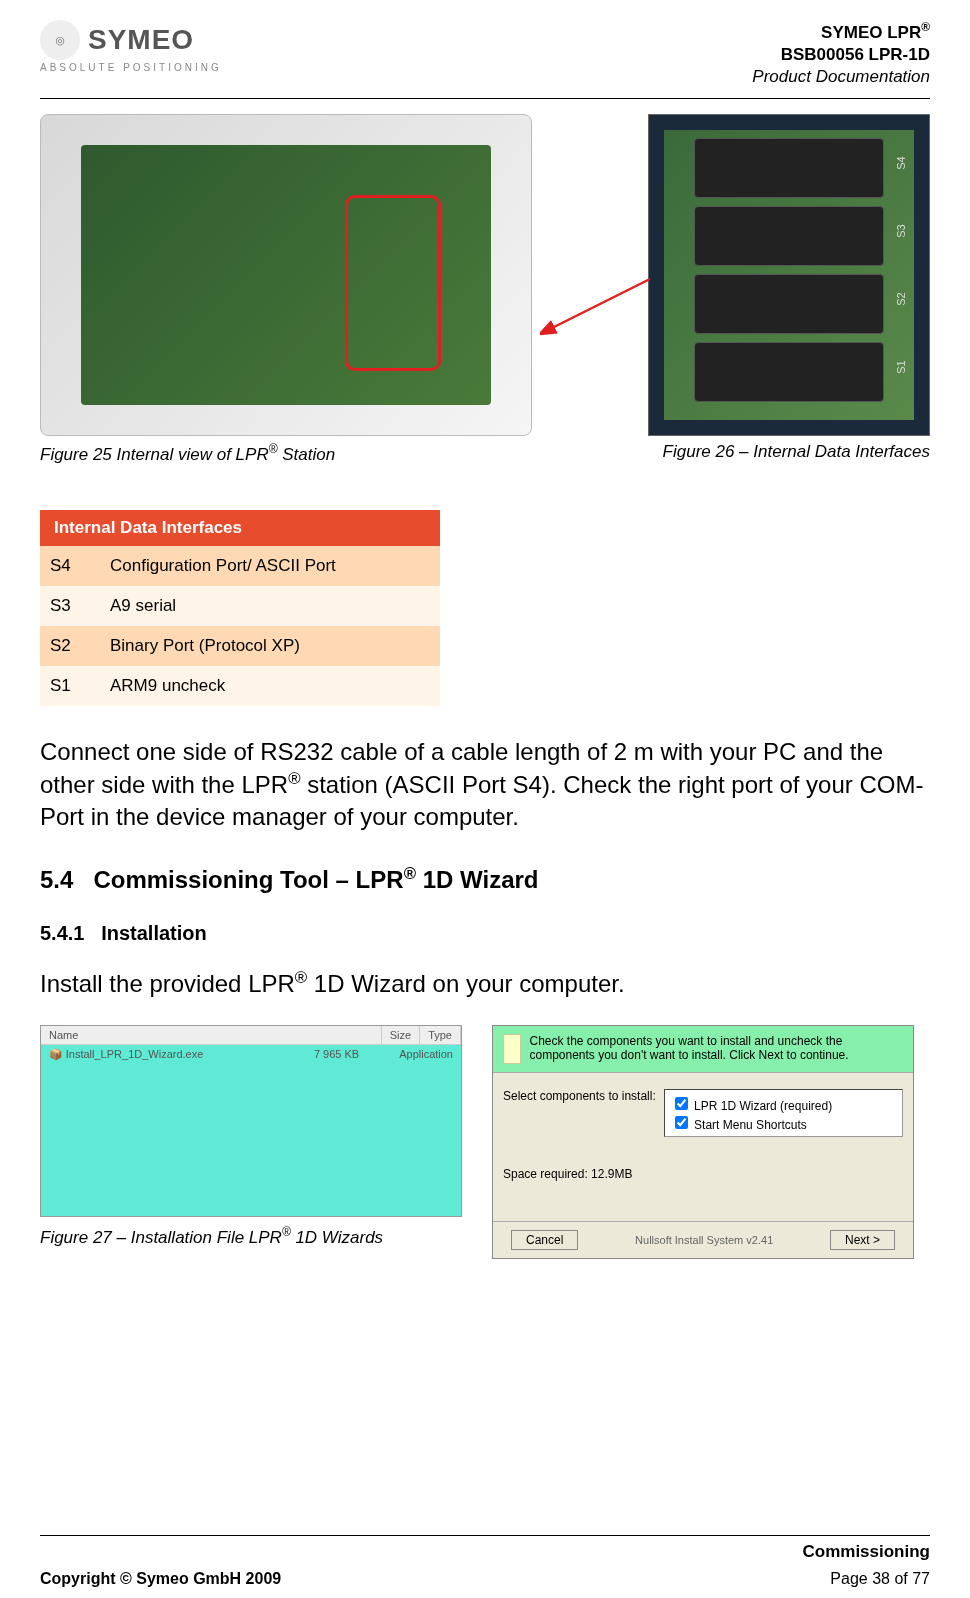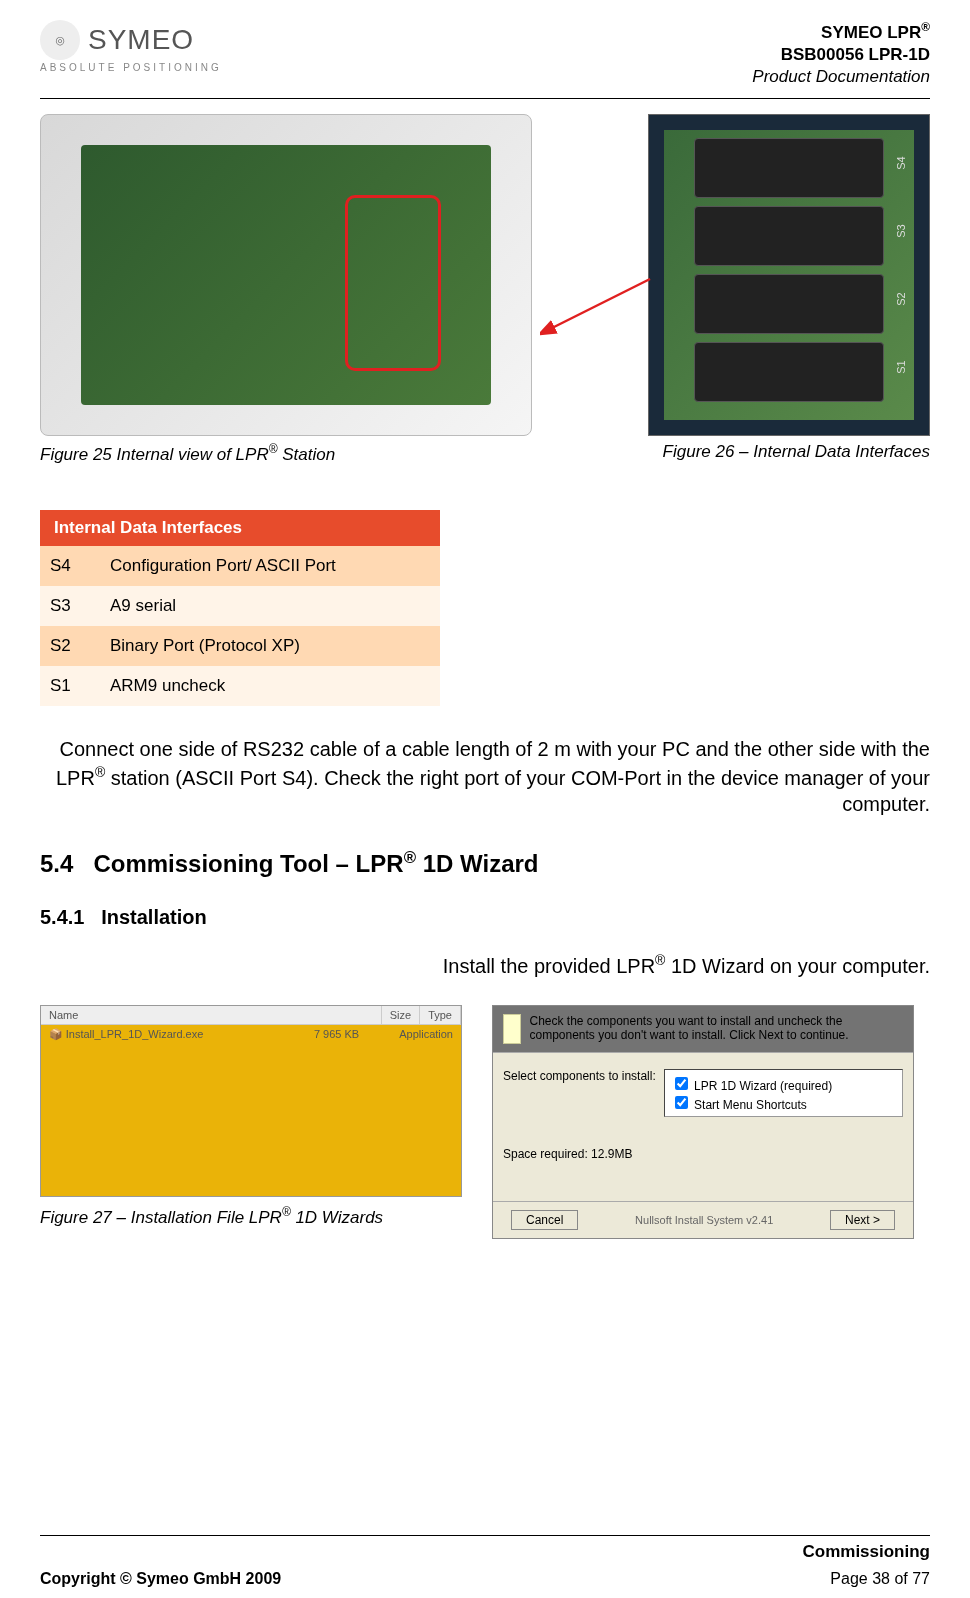--- a/index.html
+++ b/index.html
@@ -24,21 +24,21 @@
     border-bottom: 1px solid #000;
     padding-bottom: 10px;
   }
   .logo-block { display: flex; flex-direction: column; align-items: flex-start; }
   .logo-row { display: flex; align-items: center; gap: 8px; }
   .logo-circle {
     width: 40px; height: 40px; border-radius: 50%;
     background: #eee; display:flex; align-items:center; justify-content:center;
     font-size:11px; color:#666;
   }
-  .logo-text { font-size: 28px; font-weight: normal; letter-spacing: 1px; color:#555; }
+  .logo-text { font-size: 28px; font-weight: bold; letter-spacing: 1px; color:#555; }
   .logo-sub { font-size: 10px; letter-spacing: 3px; color:#888; margin-top:2px; }
   .hdr-right { text-align: right; font-size: 17px; line-height: 1.3; }
   .hdr-right .l1 { font-weight: bold; }
   .hdr-right .l2 { font-weight: bold; }
   .hdr-right .l3 { font-style: italic; }
 
   .figrow { display:flex; gap:20px; margin-top:15px; align-items: flex-start;}
   .fig-left { flex:1; }
   .fig-right { width: 330px; }
   .photo1 {
@@ -65,41 +65,41 @@
   .caption { font-style: italic; font-size: 17px; margin-top:6px; }
   .cap-right { text-align:right; }
 
   .ifc-table { margin-top:45px; width:400px; border-collapse:collapse; font-size:17px; }
   .ifc-table th { background:#e74c2c; color:#fff; text-align:left; padding:8px 14px; font-weight:bold;}
   .ifc-table td { padding:10px 10px; }
   .ifc-table tr.dark td { background:#ffd9b3; }
   .ifc-table tr.light td { background:#fff4e8; }
   .ifc-table td.k { width:40px; }
 
-  .body-text { font-size:20px; margin-top:30px; line-height:1.35;text-align:right; }
+  .body-text { font-size:24px; margin-top:30px; line-height:1.35; }
 
   h2.section { font-size:24px; font-weight:bold; margin-top:30px; margin-bottom:10px;}
   h3.subsection { font-size:20px; font-weight:bold; margin-top:18px; margin-bottom:10px;}
 
   .figrow2 { display:flex; gap:30px; margin-top:25px; align-items:flex-start;}
   .explorer {
-    width:420px; height:190px; border:1px solid #999; background:#eab308;
+    width:420px; height:190px; border:1px solid #999; background:#5eead4;
     font-size:11px; color:#555; position:relative;
   }
   .explorer .hdr { display:flex; border-bottom:1px solid #ccc; background:#eee;}
   .explorer .hdr div { padding:3px 8px; border-right:1px solid #ccc;}
   .explorer .row { display:flex; padding:3px 8px; gap:40px;}
 
   .installer {
     width:420px; border:1px solid #888; background:#ece9d8; font-size:12px;
     display:flex; flex-direction:column;
   }
   .installer .titlebar { background:linear-gradient(#3a6ea5,#1e3f66); color:#fff; padding:4px 8px; font-weight:bold; display:flex; justify-content:space-between; font-size:12px;}
   .installer .winbtns span { display:inline-block; width:16px; height:14px; background:#ccc; margin-left:2px; border:1px solid #888; font-size:10px; text-align:center; line-height:12px;}
-  .installer .top { display:flex; padding:8px 10px; gap:8px; border-bottom:1px solid #aaa; background:#737373;}
+  .installer .top { display:flex; padding:8px 10px; gap:8px; border-bottom:1px solid #aaa; background:#86efac;}
   .installer .top .icon { width:28px; height:28px; background:#ffc; border:1px solid #cc9;}
   .installer .mid { padding:12px 10px 40px 10px; background:#ece9d8;}
   .installer .optrow { display:flex; gap:8px; align-items:flex-start; margin-top:4px;}
   .installer .optbox { border:1px inset #999; background:#fff; padding:4px 6px; flex:1;}
   .installer .optbox label { display:block; font-size:12px;}
   .installer .space { margin-top:30px; font-size:12px;}
   .installer .bot { display:flex; justify-content:space-between; align-items:center; padding:8px 18px; border-top:1px solid #aaa;}
   .installer button { font-size:12px; padding:2px 14px; background:#ece9d8; border:1px solid #888;}
   .installer .nsis { font-size:11px; color:#666;}
 

